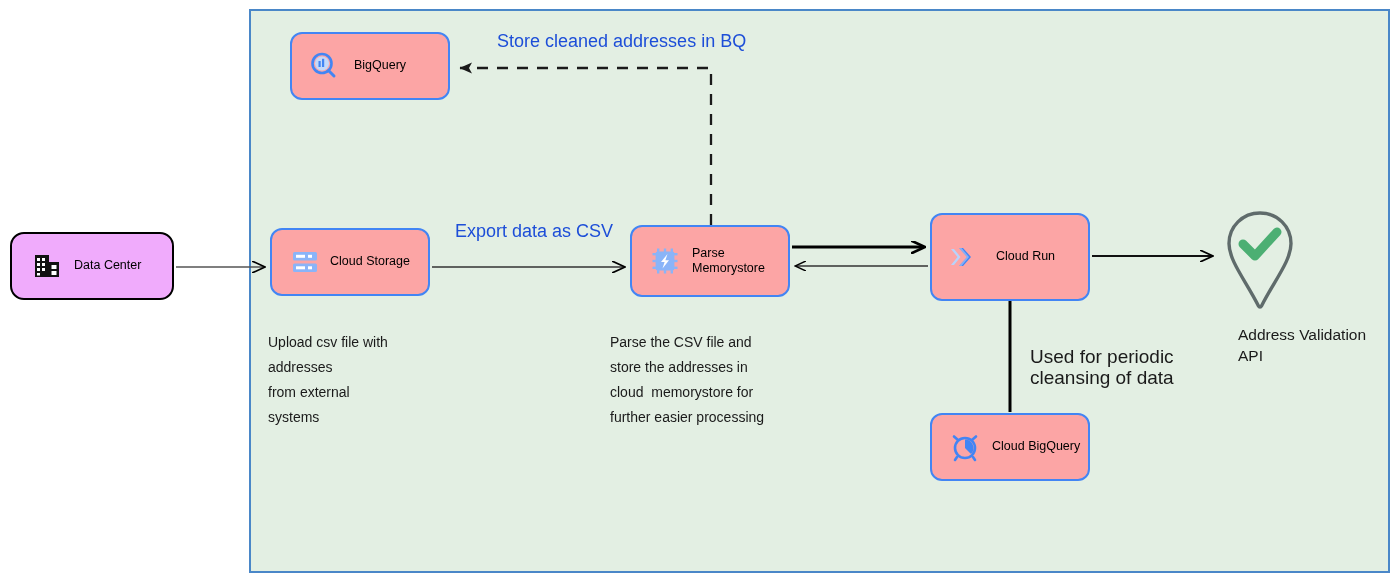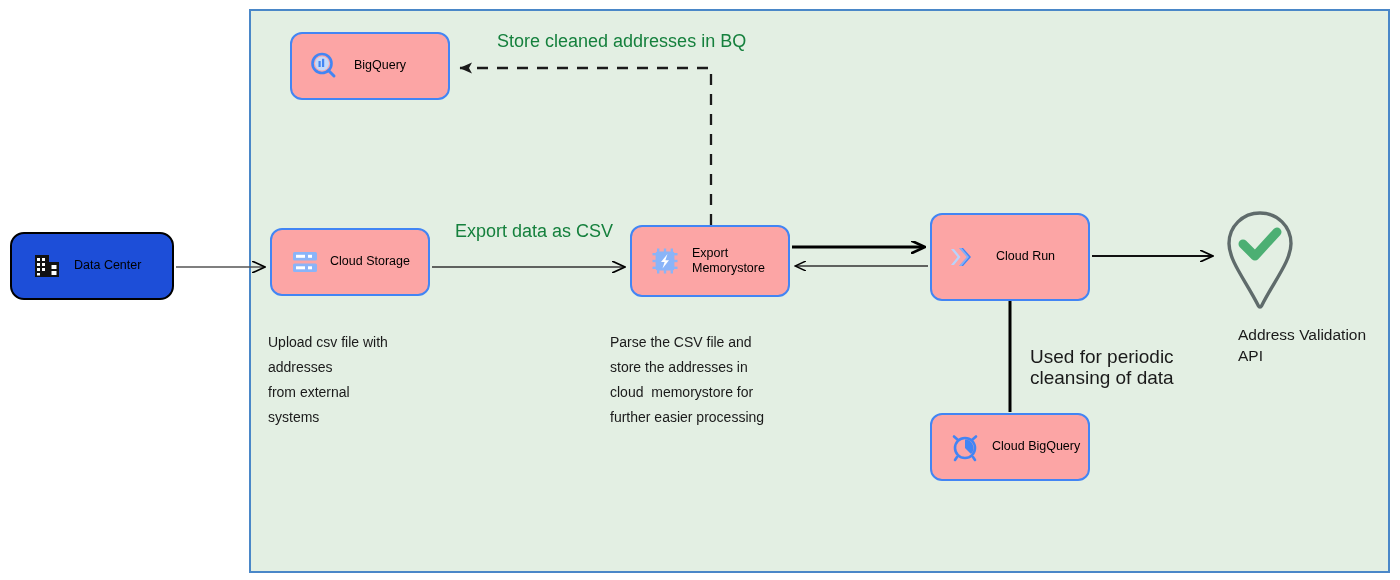--- a/index.html
+++ b/index.html
@@ -10,36 +10,36 @@
 
   .zone{position:absolute;left:249px;top:9px;width:1141px;height:564px;
         background:#e3efe3;border:2px solid #4a87c8;box-sizing:border-box;}
 
   .node{position:absolute;box-sizing:border-box;display:flex;align-items:center;
         background:#fca5a5;border:2px solid #4285f4;border-radius:12px;}
   .node .ic{flex:0 0 auto;display:flex;align-items:center;justify-content:center;}
   .node .lbl{font-size:12.5px;line-height:1.22;color:#000;}
 
   #node-datacenter{left:10px;top:232px;width:164px;height:68px;
-        background:#1d4ed8;border:2px solid #000;border-radius:14px;}
+        background:#f0abfc;border:2px solid #000;border-radius:14px;}
   #node-datacenter .lbl{font-size:12.5px;}
 
   #node-bigquery{left:290px;top:32px;width:160px;height:68px;}
   #node-storage{left:270px;top:228px;width:160px;height:68px;}
   #node-memorystore{left:630px;top:225px;width:160px;height:72px;}
   #node-cloudrun{left:930px;top:213px;width:160px;height:88px;}
   #node-scheduler{left:930px;top:413px;width:160px;height:68px;}
 
   .ann{position:absolute;font-size:14px;line-height:25px;color:#1a1a1a;white-space:pre;}
   #ann-upload{left:268px;top:330px;}
   #ann-parse{left:610px;top:330px;}
   #ann-cleanse{left:1030px;top:346px;font-size:19px;line-height:21px;}
   #ann-avapi{left:1238px;top:324px;font-size:15.5px;line-height:21px;color:#1a1a1a;}
 
-  .edge-lbl{position:absolute;font-size:18px;color:#15803d;white-space:nowrap;}
+  .edge-lbl{position:absolute;font-size:18px;color:#1d4ed8;white-space:nowrap;}
   #lbl-bq{left:497px;top:31px;}
   #lbl-csv{left:455px;top:221px;}
 
   #avapi-pin{position:absolute;left:1222px;top:209px;width:76px;height:102px;}
 </style>
 </head>
 <body>
 
 <div id="canvas">
 
@@ -154,21 +154,21 @@
             <rect x="2.5" y="13.8" width="3.4" height="2.4"></rect>
           <rect x="2.5" y="20.6" width="3.4" height="2.4"></rect>
           <rect x="24.1" y="7" width="3.4" height="2.4"></rect>
             <rect x="24.1" y="13.8" width="3.4" height="2.4"></rect>
           <rect x="24.1" y="20.6" width="3.4" height="2.4"></rect>
         </g>
         <rect x="5.6" y="5.6" width="18.8" height="18.8" rx="2" fill="#8ab4f8"></rect>
         <path d="M17.5 8 L11 16 L14.6 16 L12.5 22.5 L19 14.2 L15.4 14.2 Z" fill="#fff"></path>
       </svg>
     </span>
-    <span class="lbl" style="margin-left:10px;white-space:pre-line;">Export
+    <span class="lbl" style="margin-left:10px;white-space:pre-line;">Parse
 Memorystore</span>
   </div>
 
   <div class="node" id="node-cloudrun">
     <span class="ic" style="width:38px;margin-left:14px;">
       <svg width="34" height="30" viewBox="0 0 34 30">
         <path d="M3 7 L9.5 15 L3 23 L6 23 L12.5 15 L6 7 Z" fill="#b9d3fb"></path>
         <path d="M11 6 L19 15 L11 24 L15 24 L23 15 L15 6 Z" fill="#4285f4"></path>
         <path d="M11 6 L19 15 L11 24 L13.5 24 L21 15 L13.5 6 Z" fill="#ffffff" opacity="0.35"></path>
       </svg>

